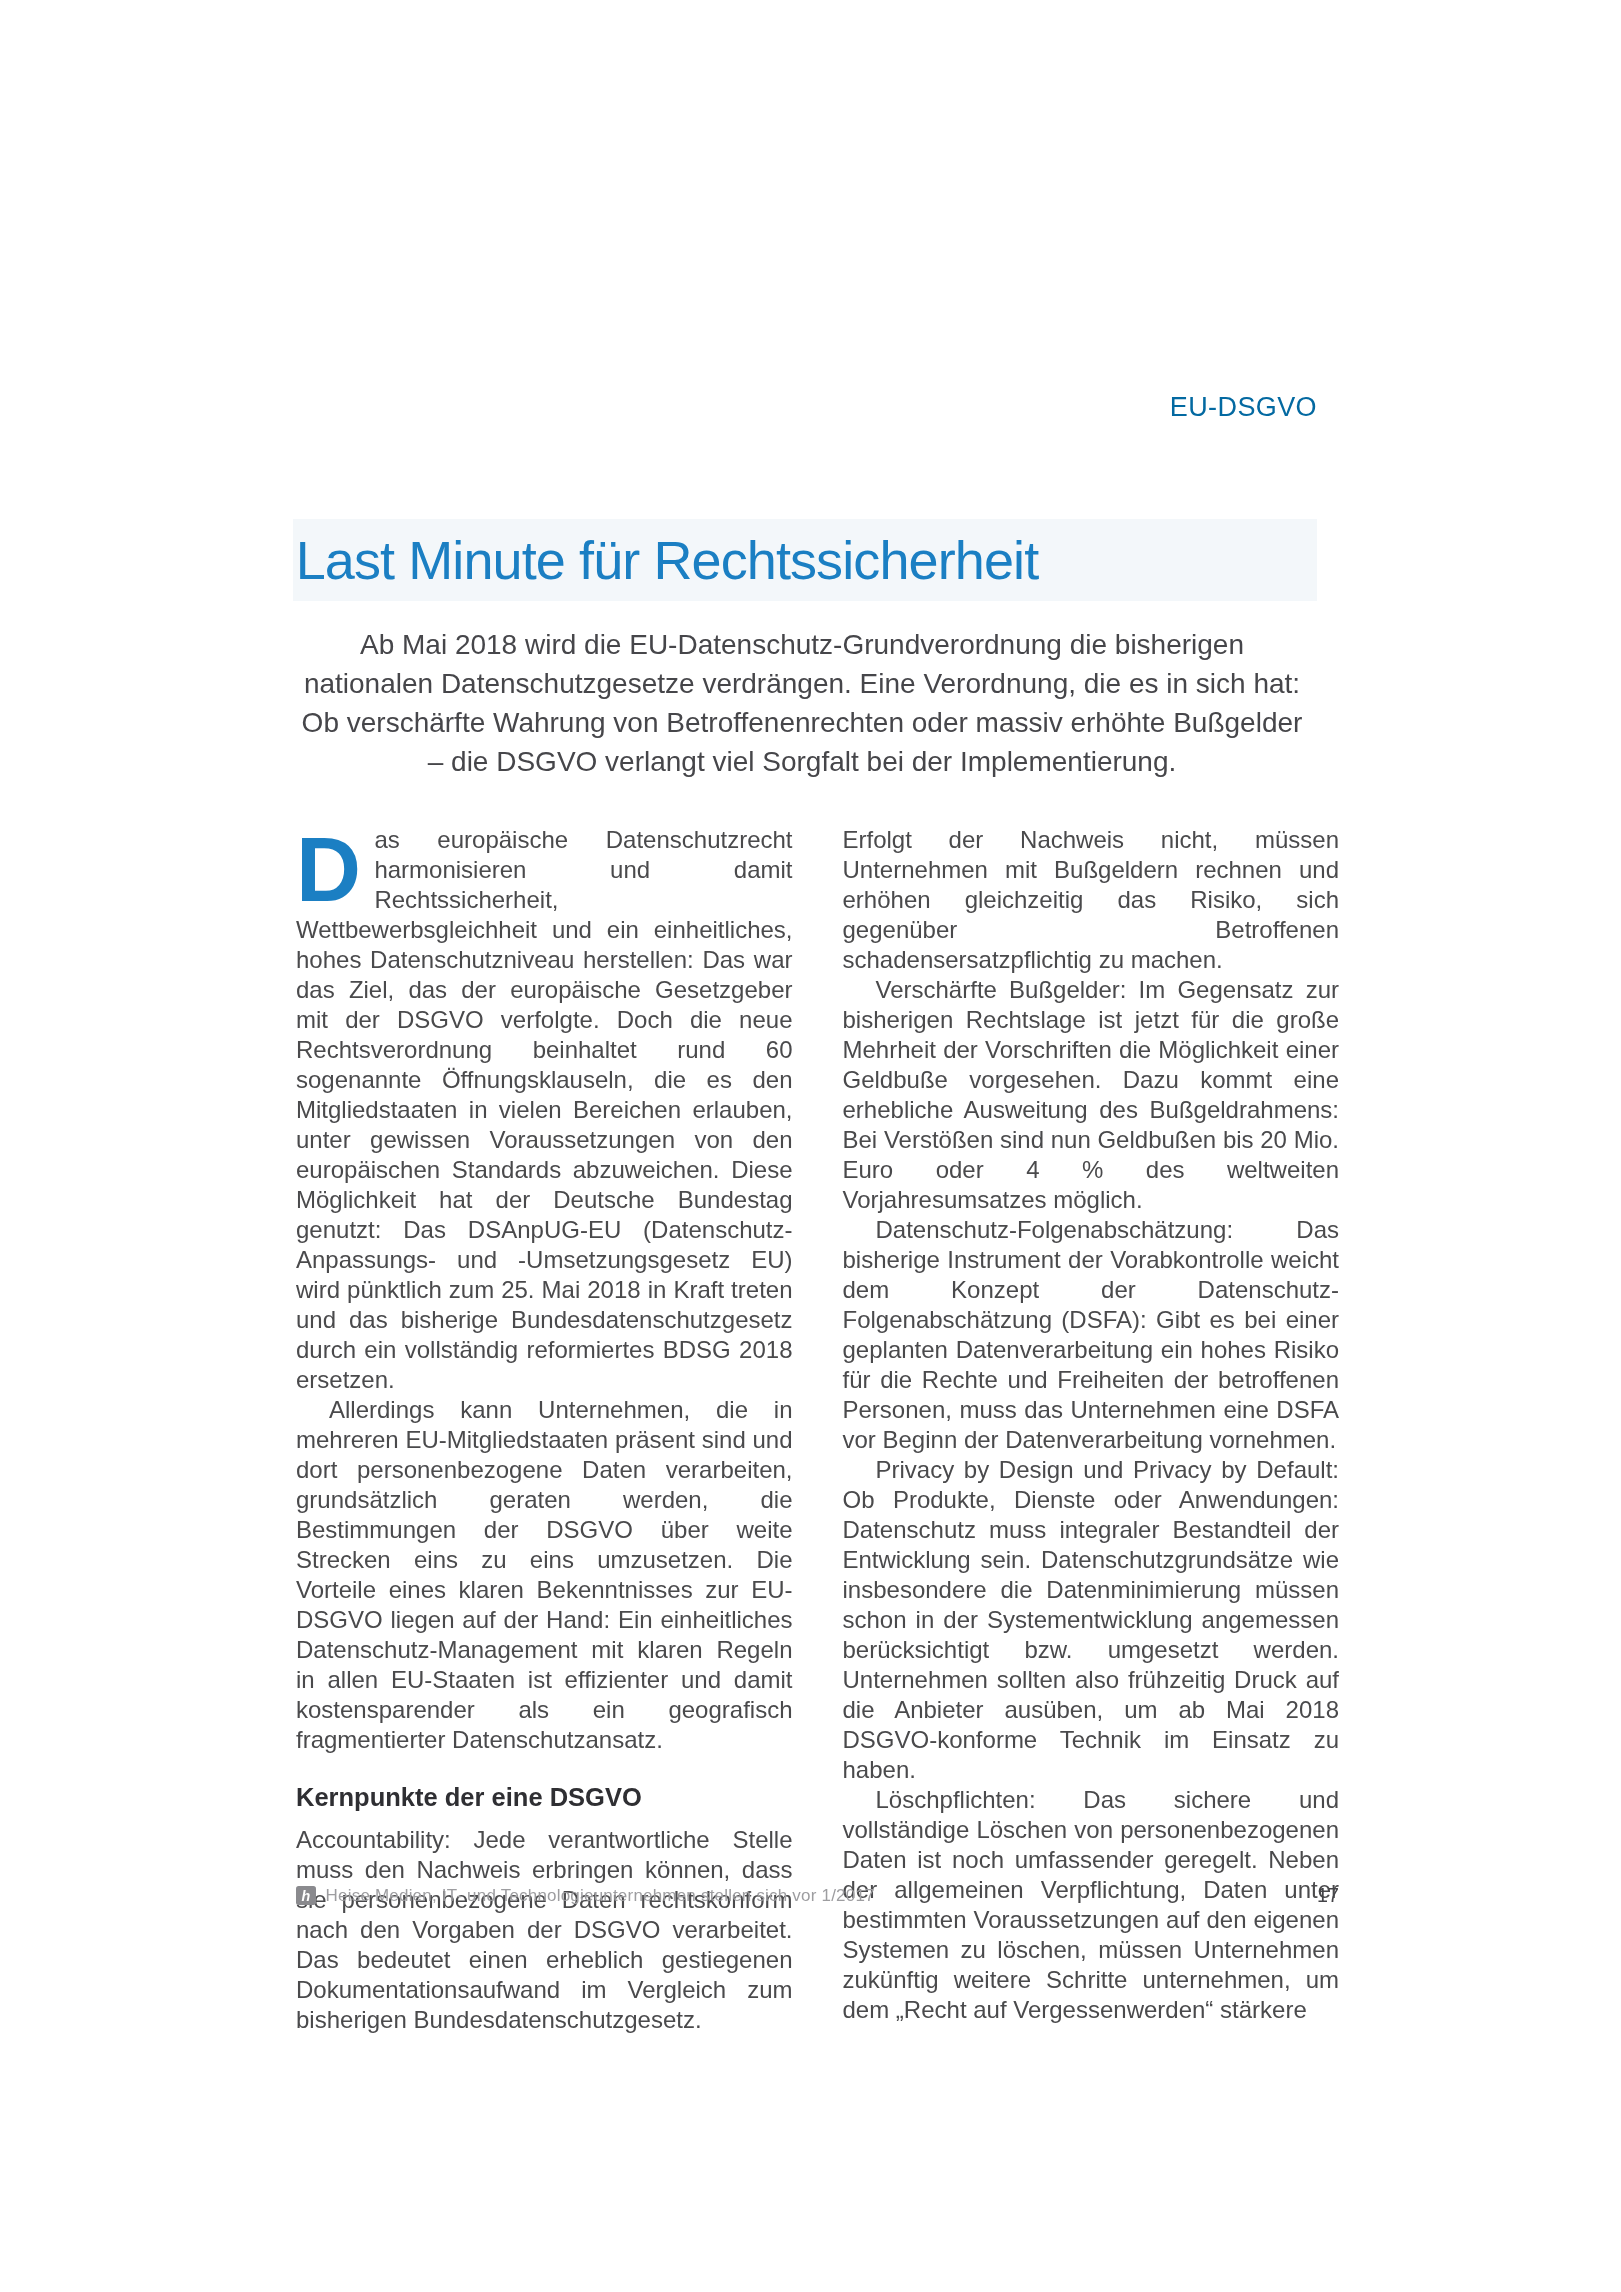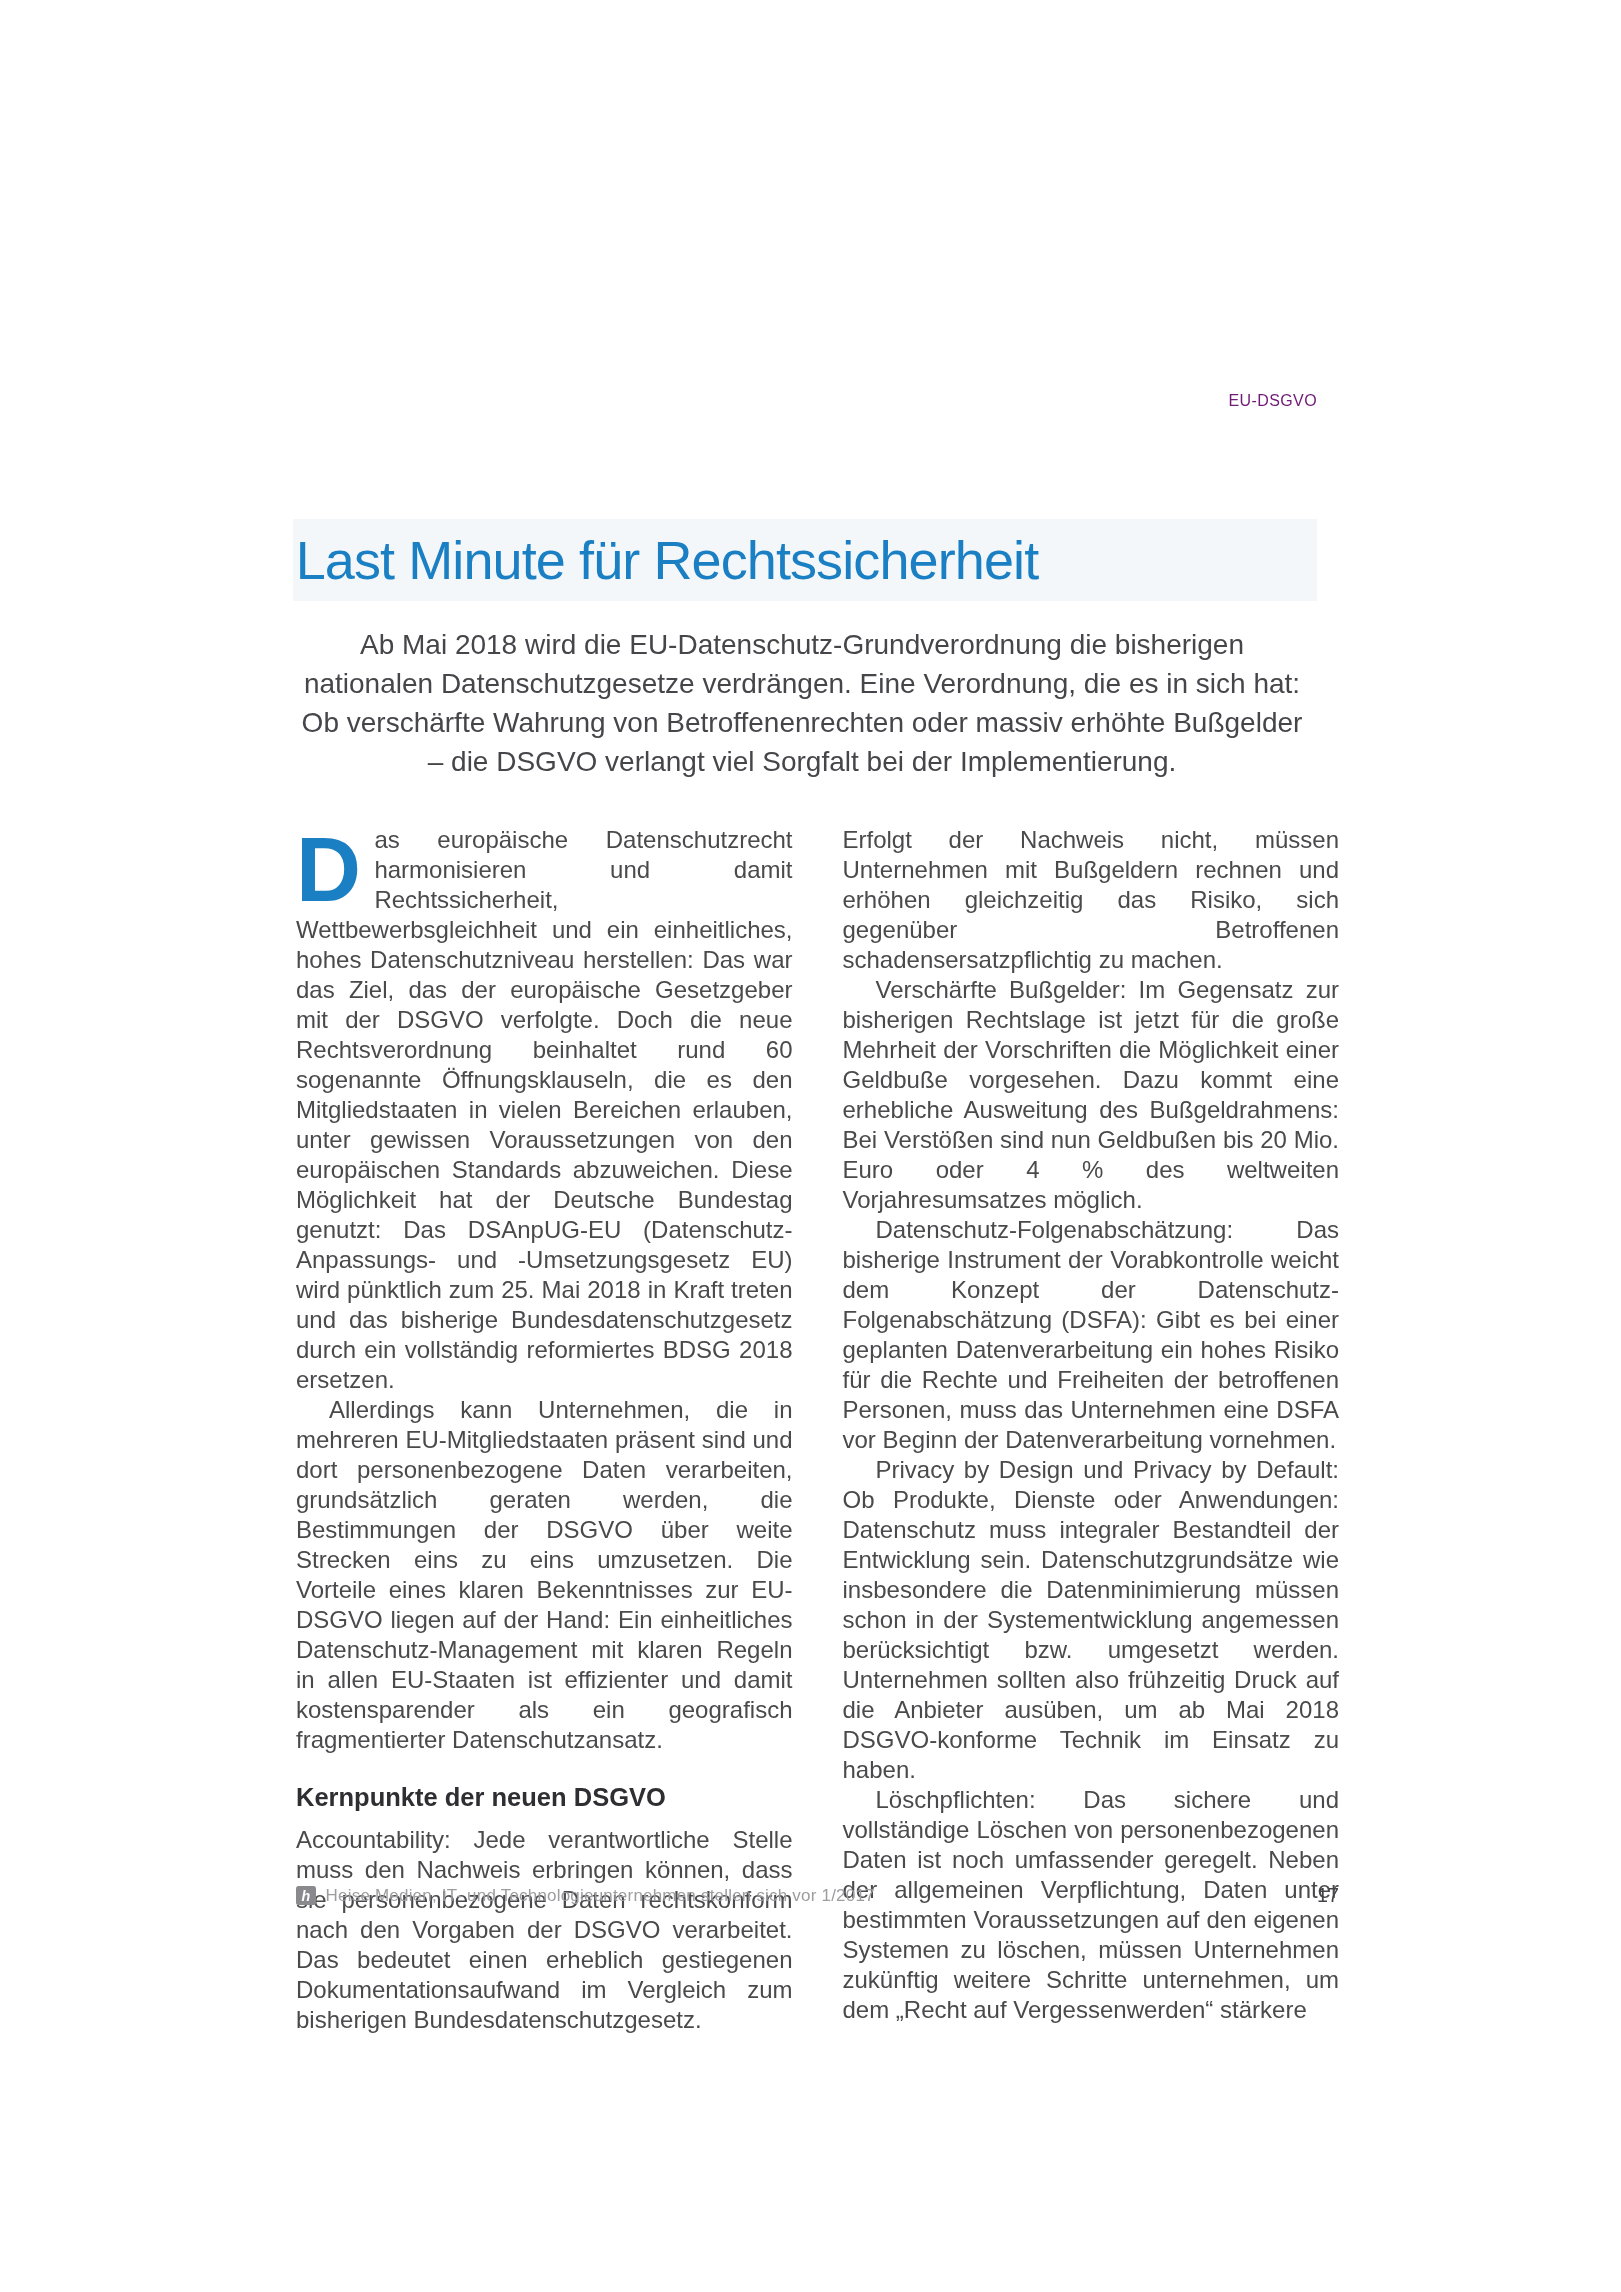--- a/index.html
+++ b/index.html
@@ -8,23 +8,23 @@
     width: 1621px;
     height: 2293px;
     background: #ffffff;
     font-family: "Liberation Sans", sans-serif;
     overflow: hidden;
   }
   .header-label {
     position: absolute;
     top: 392px;
     right: 304px;
-    font-size: 16px;
+    font-size: 27px;
     letter-spacing: 0.4px;
-    color: #701a75;
+    color: #0369a1;
   }
   .title-band {
     position: absolute;
     left: 293px;
     top: 519px;
     width: 1024px;
     height: 82px;
     background: #f3f7fa;
   }
   .article-title {
@@ -129,21 +129,21 @@
 
   <p class="lead">Ab Mai 2018 wird die EU-Datenschutz-Grundverordnung die bisherigen nationalen Datenschutzgesetze verdrängen. Eine Verordnung, die es in sich hat: Ob verschärfte Wahrung von Betroffenenrechten oder massiv erhöhte Bußgelder – die DSGVO verlangt viel Sorgfalt bei der Implementierung.</p>
 
   <div class="columns">
 
     <div class="col">
       <p>
         <span class="dropcap">D</span><span>as europäische Datenschutzrecht harmonisieren und damit Rechtssicherheit, Wettbewerbsgleichheit und ein einheitliches, hohes Datenschutzniveau herstellen: Das war das Ziel, das der europäische Gesetzgeber mit der DSGVO verfolgte. Doch die neue Rechtsverordnung beinhaltet rund 60 sogenannte Öffnungsklauseln, die es den Mitgliedstaaten in vielen Bereichen erlauben, unter gewissen Voraussetzungen von den europäischen Standards abzuweichen. Diese Möglichkeit hat der Deutsche Bundestag genutzt: Das DSAnpUG-EU (Datenschutz-Anpassungs- und -Umsetzungsgesetz EU) wird pünktlich zum 25. Mai 2018 in Kraft treten und das bisherige Bundesdatenschutzgesetz durch ein vollständig reformiertes BDSG 2018 ersetzen.</span>
       </p>
       <p class="indent">Allerdings kann Unternehmen, die in mehreren EU-Mitgliedstaaten präsent sind und dort personenbezogene Daten verarbeiten, grundsätzlich geraten werden, die Bestimmungen der DSGVO über weite Strecken eins zu eins umzusetzen. Die Vorteile eines klaren Bekenntnisses zur EU-DSGVO liegen auf der Hand: Ein einheitliches Datenschutz-Management mit klaren Regeln in allen EU-Staaten ist effizienter und damit kostensparender als ein geografisch fragmentierter Datenschutzansatz.</p>
-      <h2 class="subheading">Kernpunkte der neuen DSGVO</h2>
+      <h2 class="subheading">Kernpunkte der eine DSGVO</h2>
       <p>Accountability: Jede verantwortliche Stelle muss den Nachweis erbringen können, dass sie personenbezogene Daten rechtskonform nach den Vorgaben der DSGVO verarbeitet. Das bedeutet einen erheblich gestiegenen Dokumentationsaufwand im Vergleich zum bisherigen Bundesdatenschutzgesetz.</p>
     </div>
 
     <div class="col">
       <p>Erfolgt der Nachweis nicht, müssen Unternehmen mit Bußgeldern rechnen und erhöhen gleichzeitig das Risiko, sich gegenüber Betroffenen schadensersatzpflichtig zu machen.</p>
       <p class="indent">Verschärfte Bußgelder: Im Gegensatz zur bisherigen Rechtslage ist jetzt für die große Mehrheit der Vorschriften die Möglichkeit einer Geldbuße vorgesehen. Dazu kommt eine erhebliche Ausweitung des Bußgeldrahmens: Bei Verstößen sind nun Geldbußen bis 20 Mio. Euro oder 4 % des weltweiten Vorjahresumsatzes möglich.</p>
       <p class="indent">Datenschutz-Folgenabschätzung: Das bisherige Instrument der Vorabkontrolle weicht dem Konzept der Datenschutz-Folgenabschätzung (DSFA): Gibt es bei einer geplanten Datenverarbeitung ein hohes Risiko für die Rechte und Freiheiten der betroffenen Personen, muss das Unternehmen eine DSFA vor Beginn der Datenverarbeitung vornehmen.</p>
       <p class="indent">Privacy by Design und Privacy by Default: Ob Produkte, Dienste oder Anwendungen: Datenschutz muss integraler Bestandteil der Entwicklung sein. Datenschutzgrundsätze wie insbesondere die Datenminimierung müssen schon in der Systementwicklung angemessen berücksichtigt bzw. umgesetzt werden. Unternehmen sollten also frühzeitig Druck auf die Anbieter ausüben, um ab Mai 2018 DSGVO-konforme Technik im Einsatz zu haben.</p>
       <p class="indent">Löschpflichten: Das sichere und vollständige Löschen von personenbezogenen Daten ist noch umfassender geregelt. Neben der allgemeinen Verpflichtung, Daten unter bestimmten Voraussetzungen auf den eigenen Systemen zu löschen, müssen Unternehmen zukünftig weitere Schritte unternehmen, um dem „Recht auf Vergessenwerden“ stärkere</p>
     </div>

